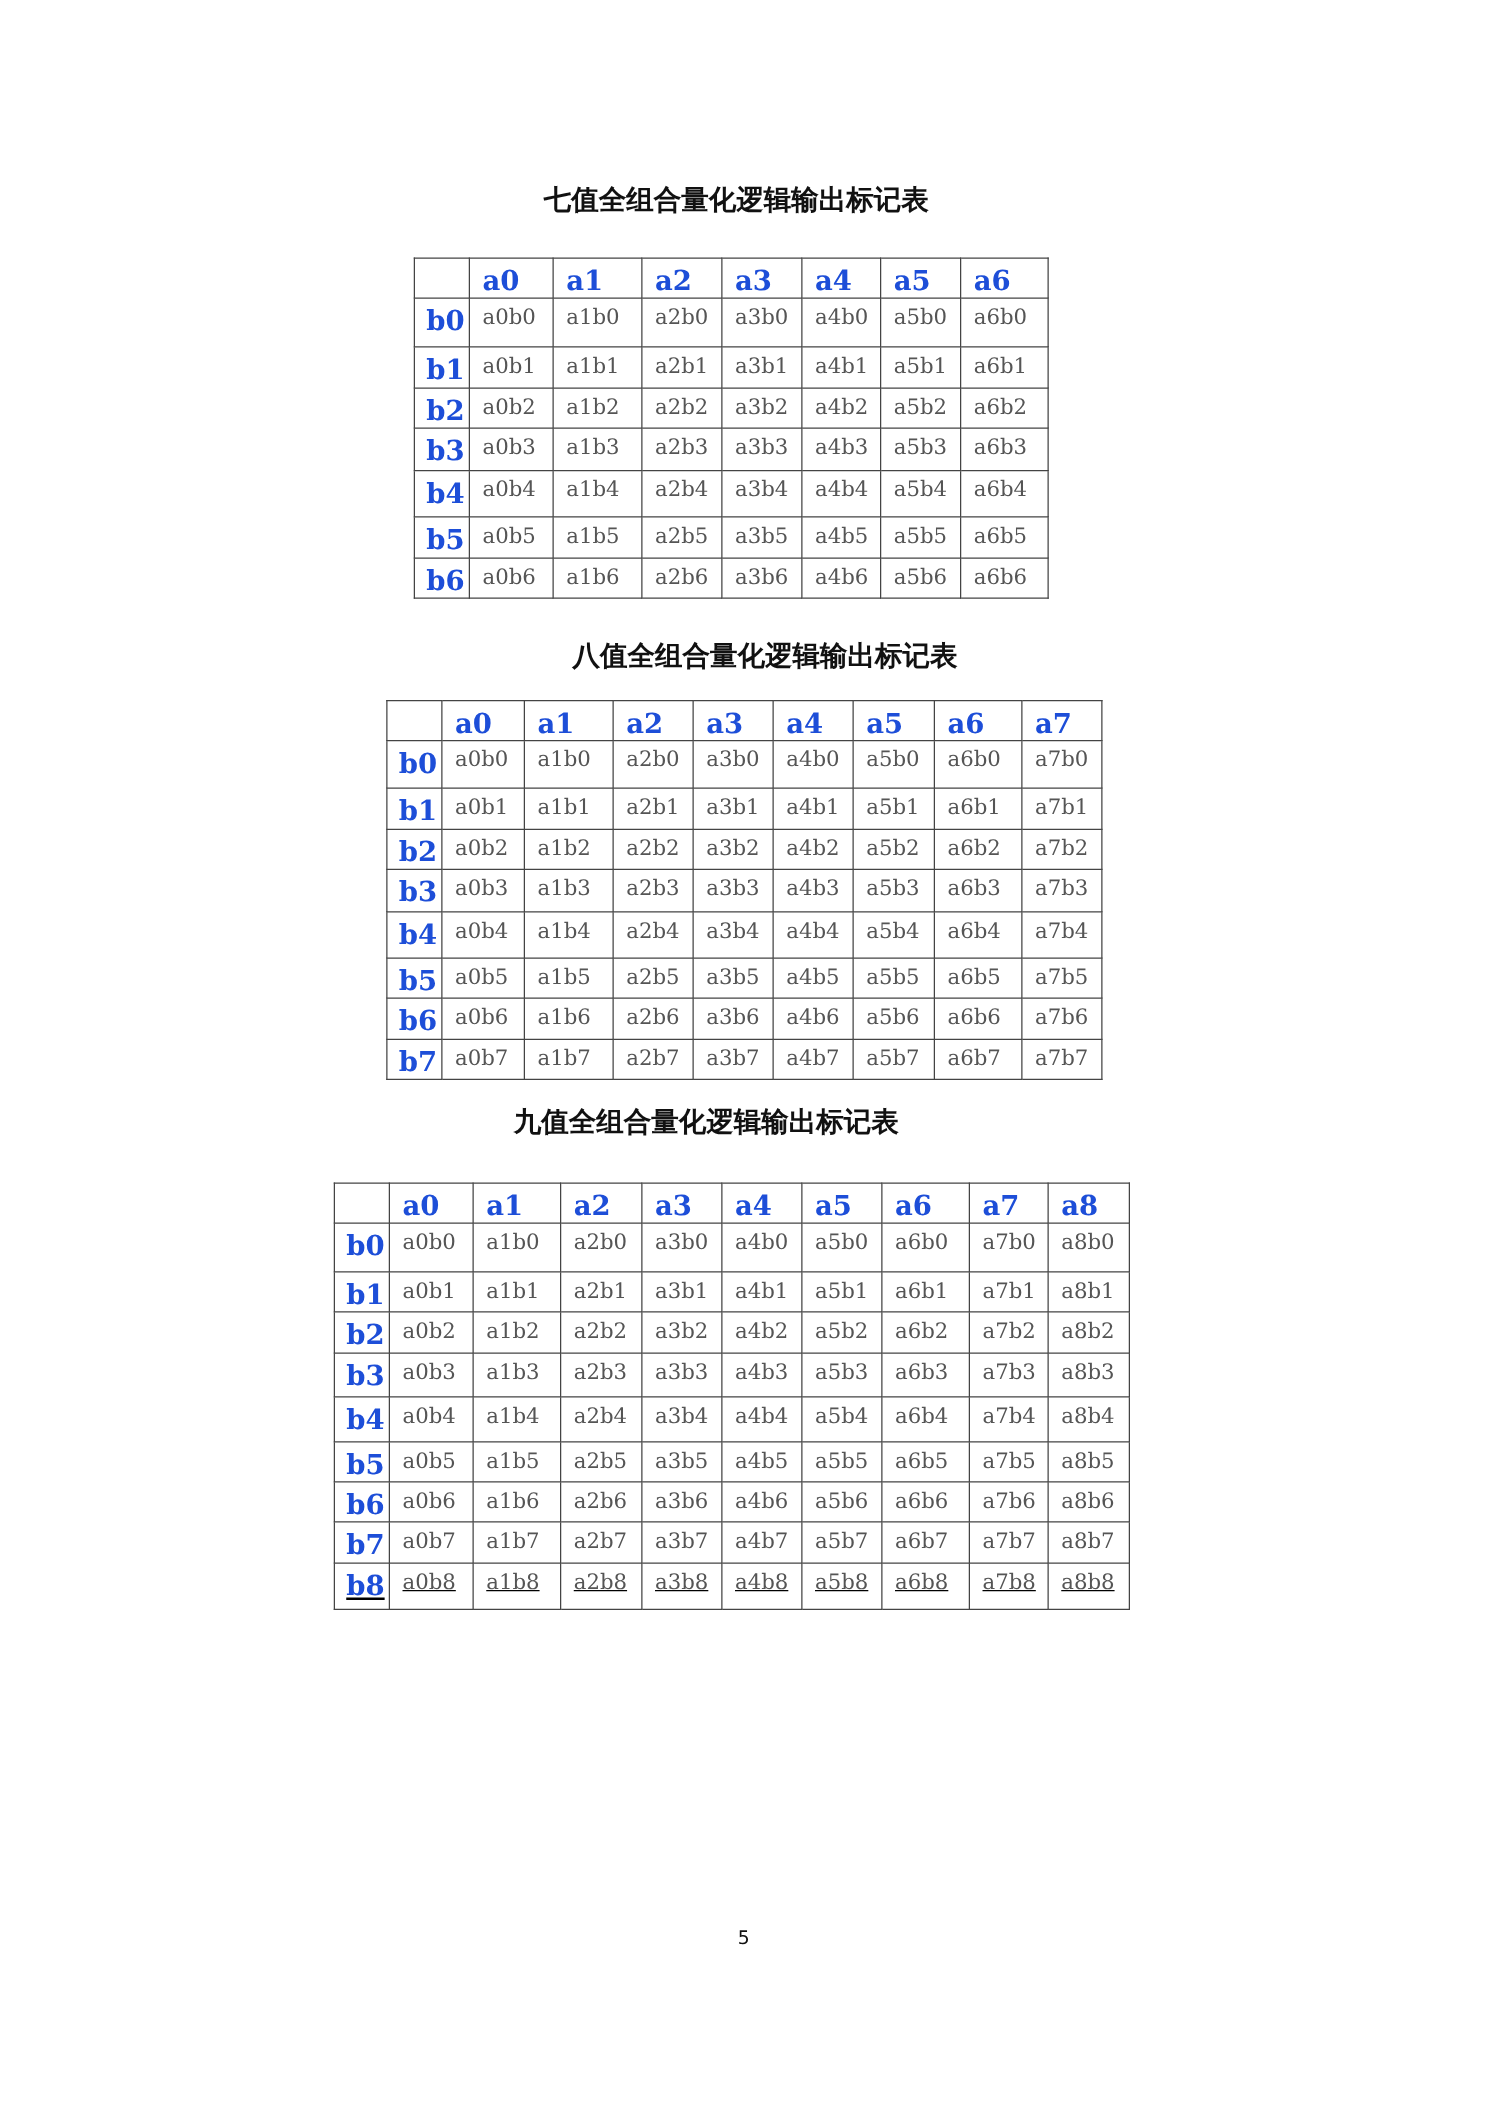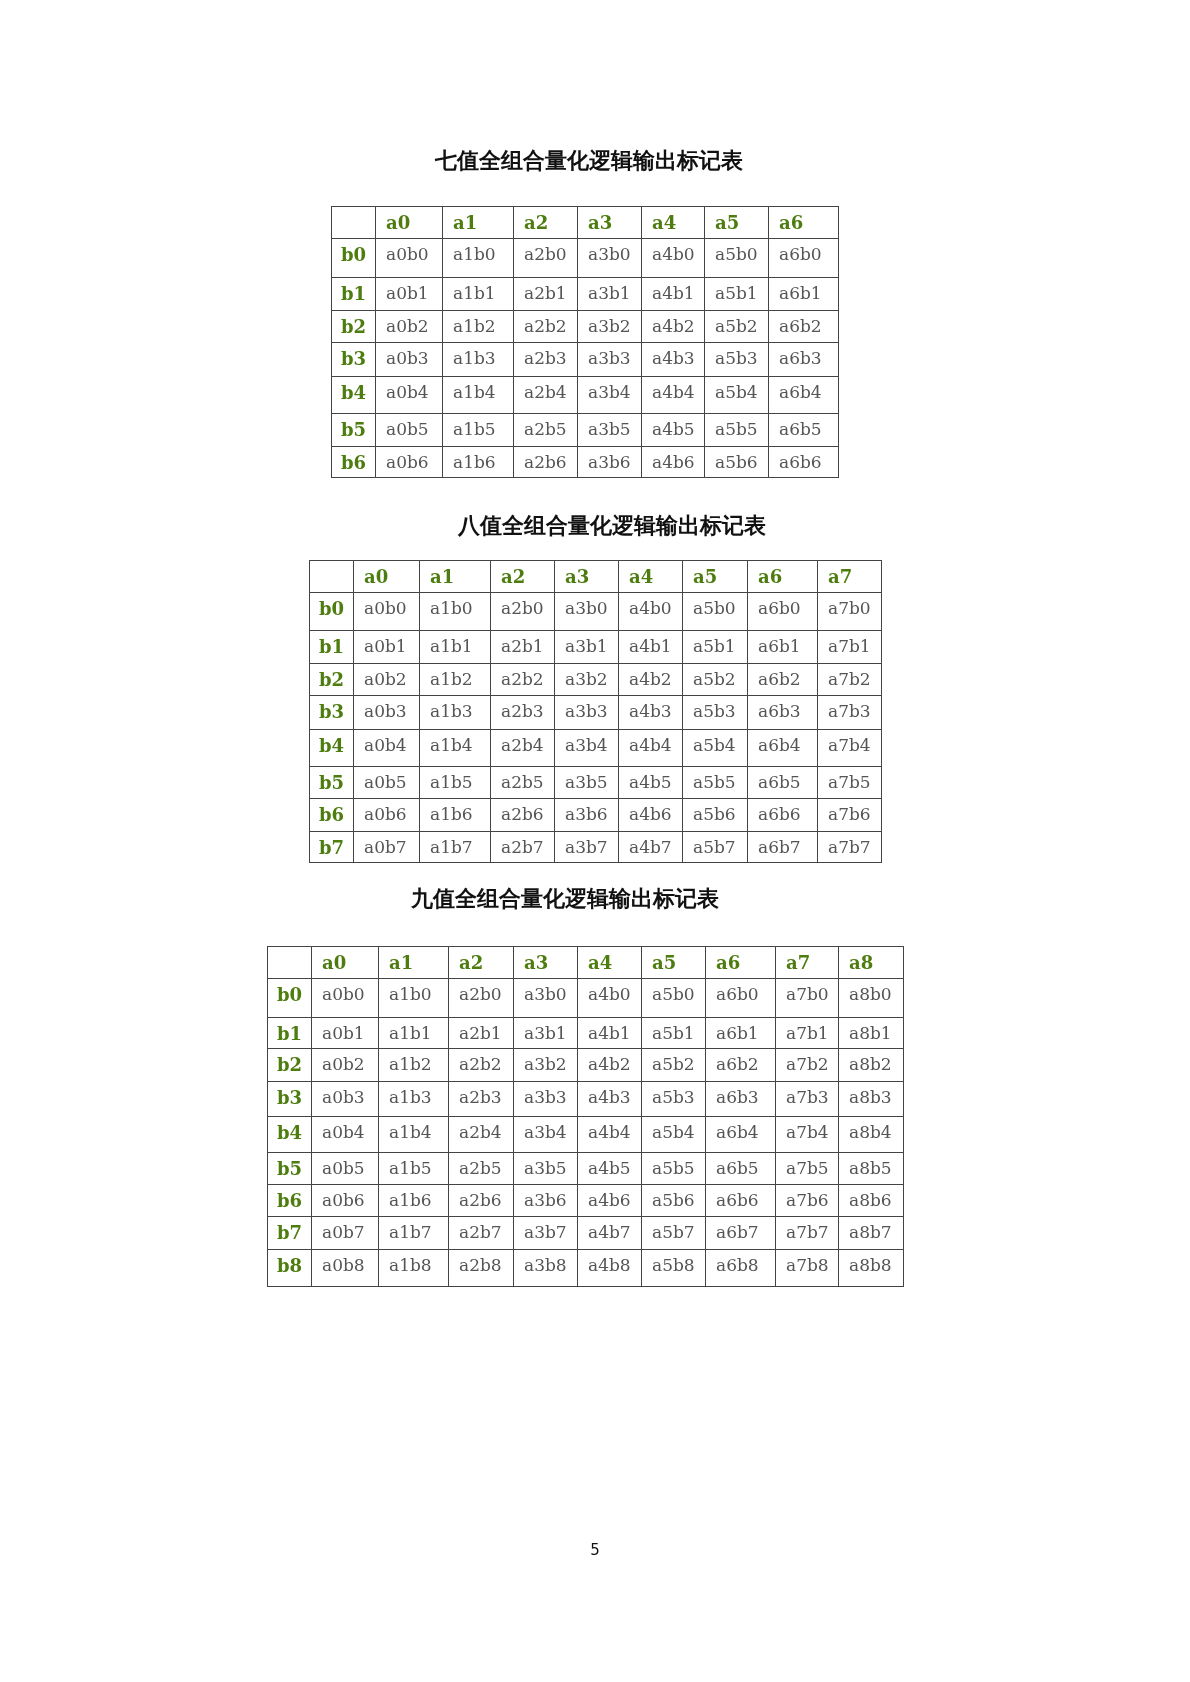--- a/index.html
+++ b/index.html
@@ -12,21 +12,21 @@
   table.grid {
     position:absolute; border-collapse:collapse; table-layout:fixed;
     border:1.5px solid #333;
   }
   table.grid td {
     border:1px solid #444; padding:0 0 0 10px; box-sizing:border-box;
     font-family:"DejaVu Serif", "Liberation Serif", serif;
     font-size:17px; color:#555; vertical-align:top; white-space:nowrap; overflow:hidden;
   }
   table.grid td.hd {
-    font-weight:bold; color:#4d7c0f; font-family:"DejaVu Serif", serif; font-size:18px;
+    font-weight:bold; color:#1d4ed8; font-family:"DejaVu Serif", serif; font-size:22px;
   }
   table.grid td.rh { padding-left:9px; }
   table.grid td .t { display:block; padding-top:5px; }
   .pagenum {
     position:absolute; top:1541px; left:0; width:1190px; text-align:center;
     font-family:"DejaVu Sans", sans-serif; font-size:15px; color:#111;
   }
 </style>
 </head>
 <body>
@@ -829,21 +829,21 @@
         <td>
           <span class="t">a6b7</span>
         </td>
         <td>
           <span class="t">a7b7</span>
         </td>
         <td>
           <span class="t">a8b7</span>
         </td>
       </tr>
-      <tr style="height: 37px;">
+      <tr style="height: 37px; text-decoration: underline;">
         <td class="hd rh">
           <span class="t">b8</span>
         </td>
         <td>
           <span class="t">a0b8</span>
         </td>
         <td>
           <span class="t">a1b8</span>
         </td>
         <td>

